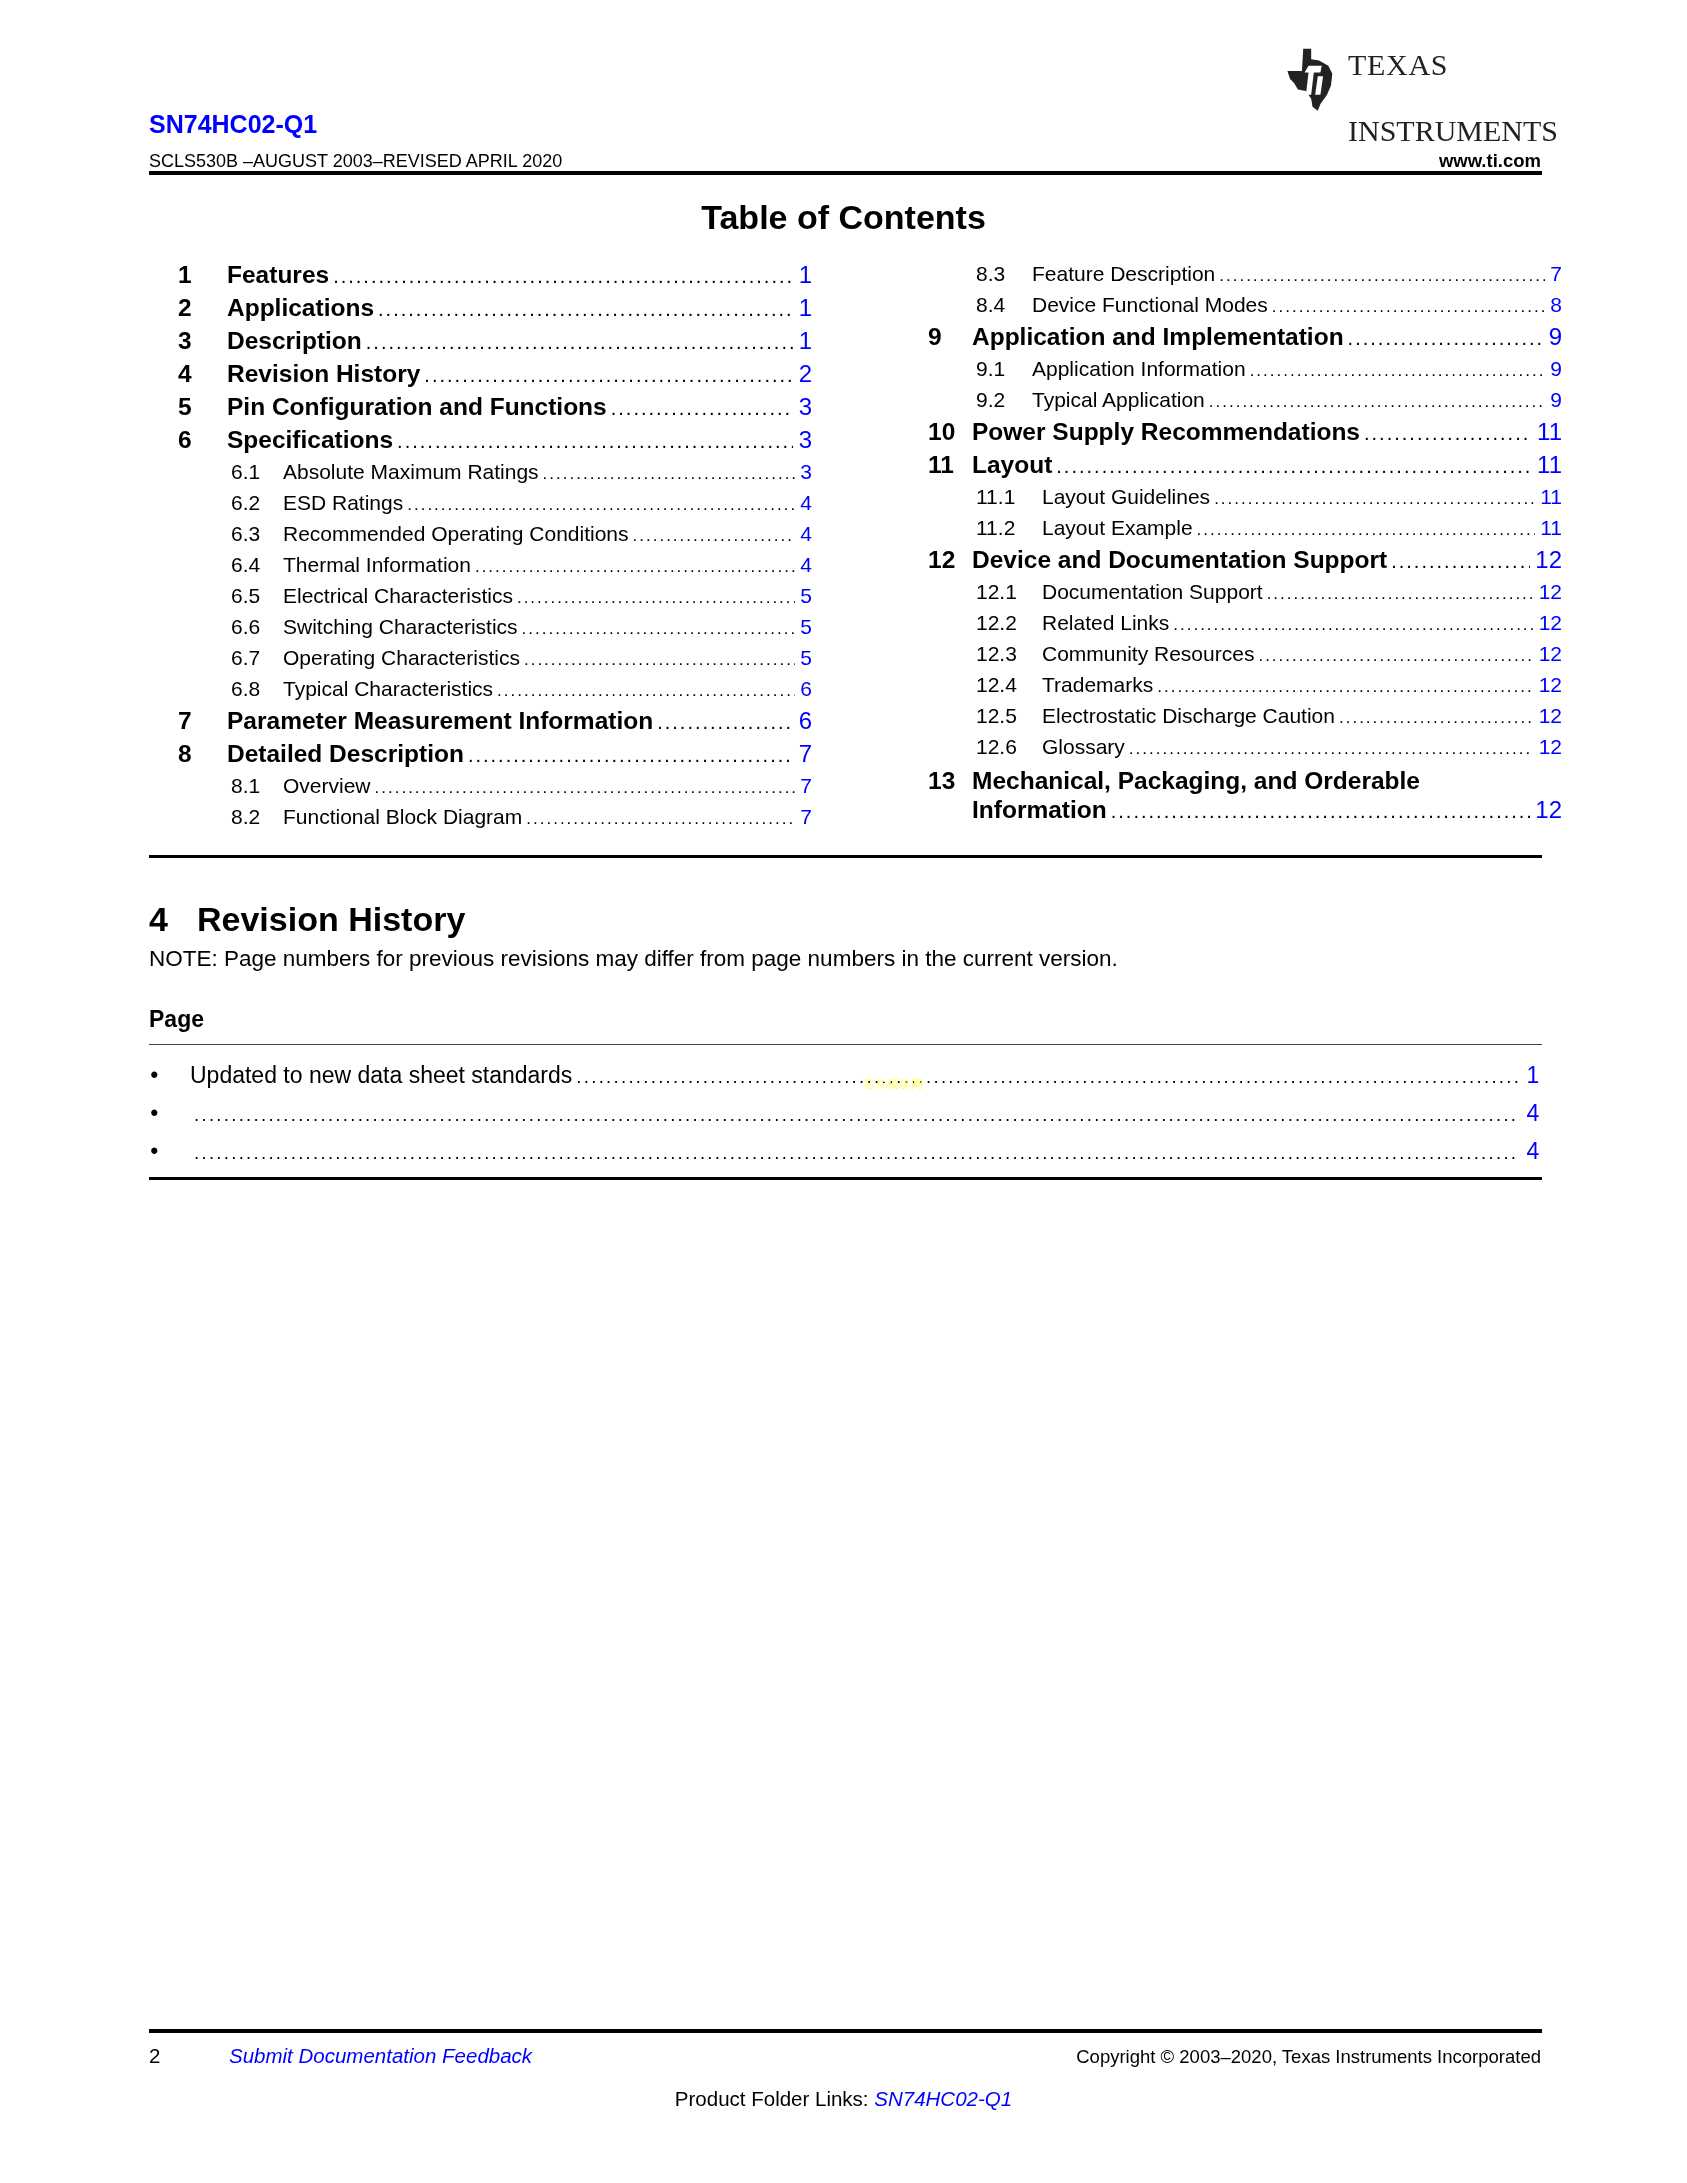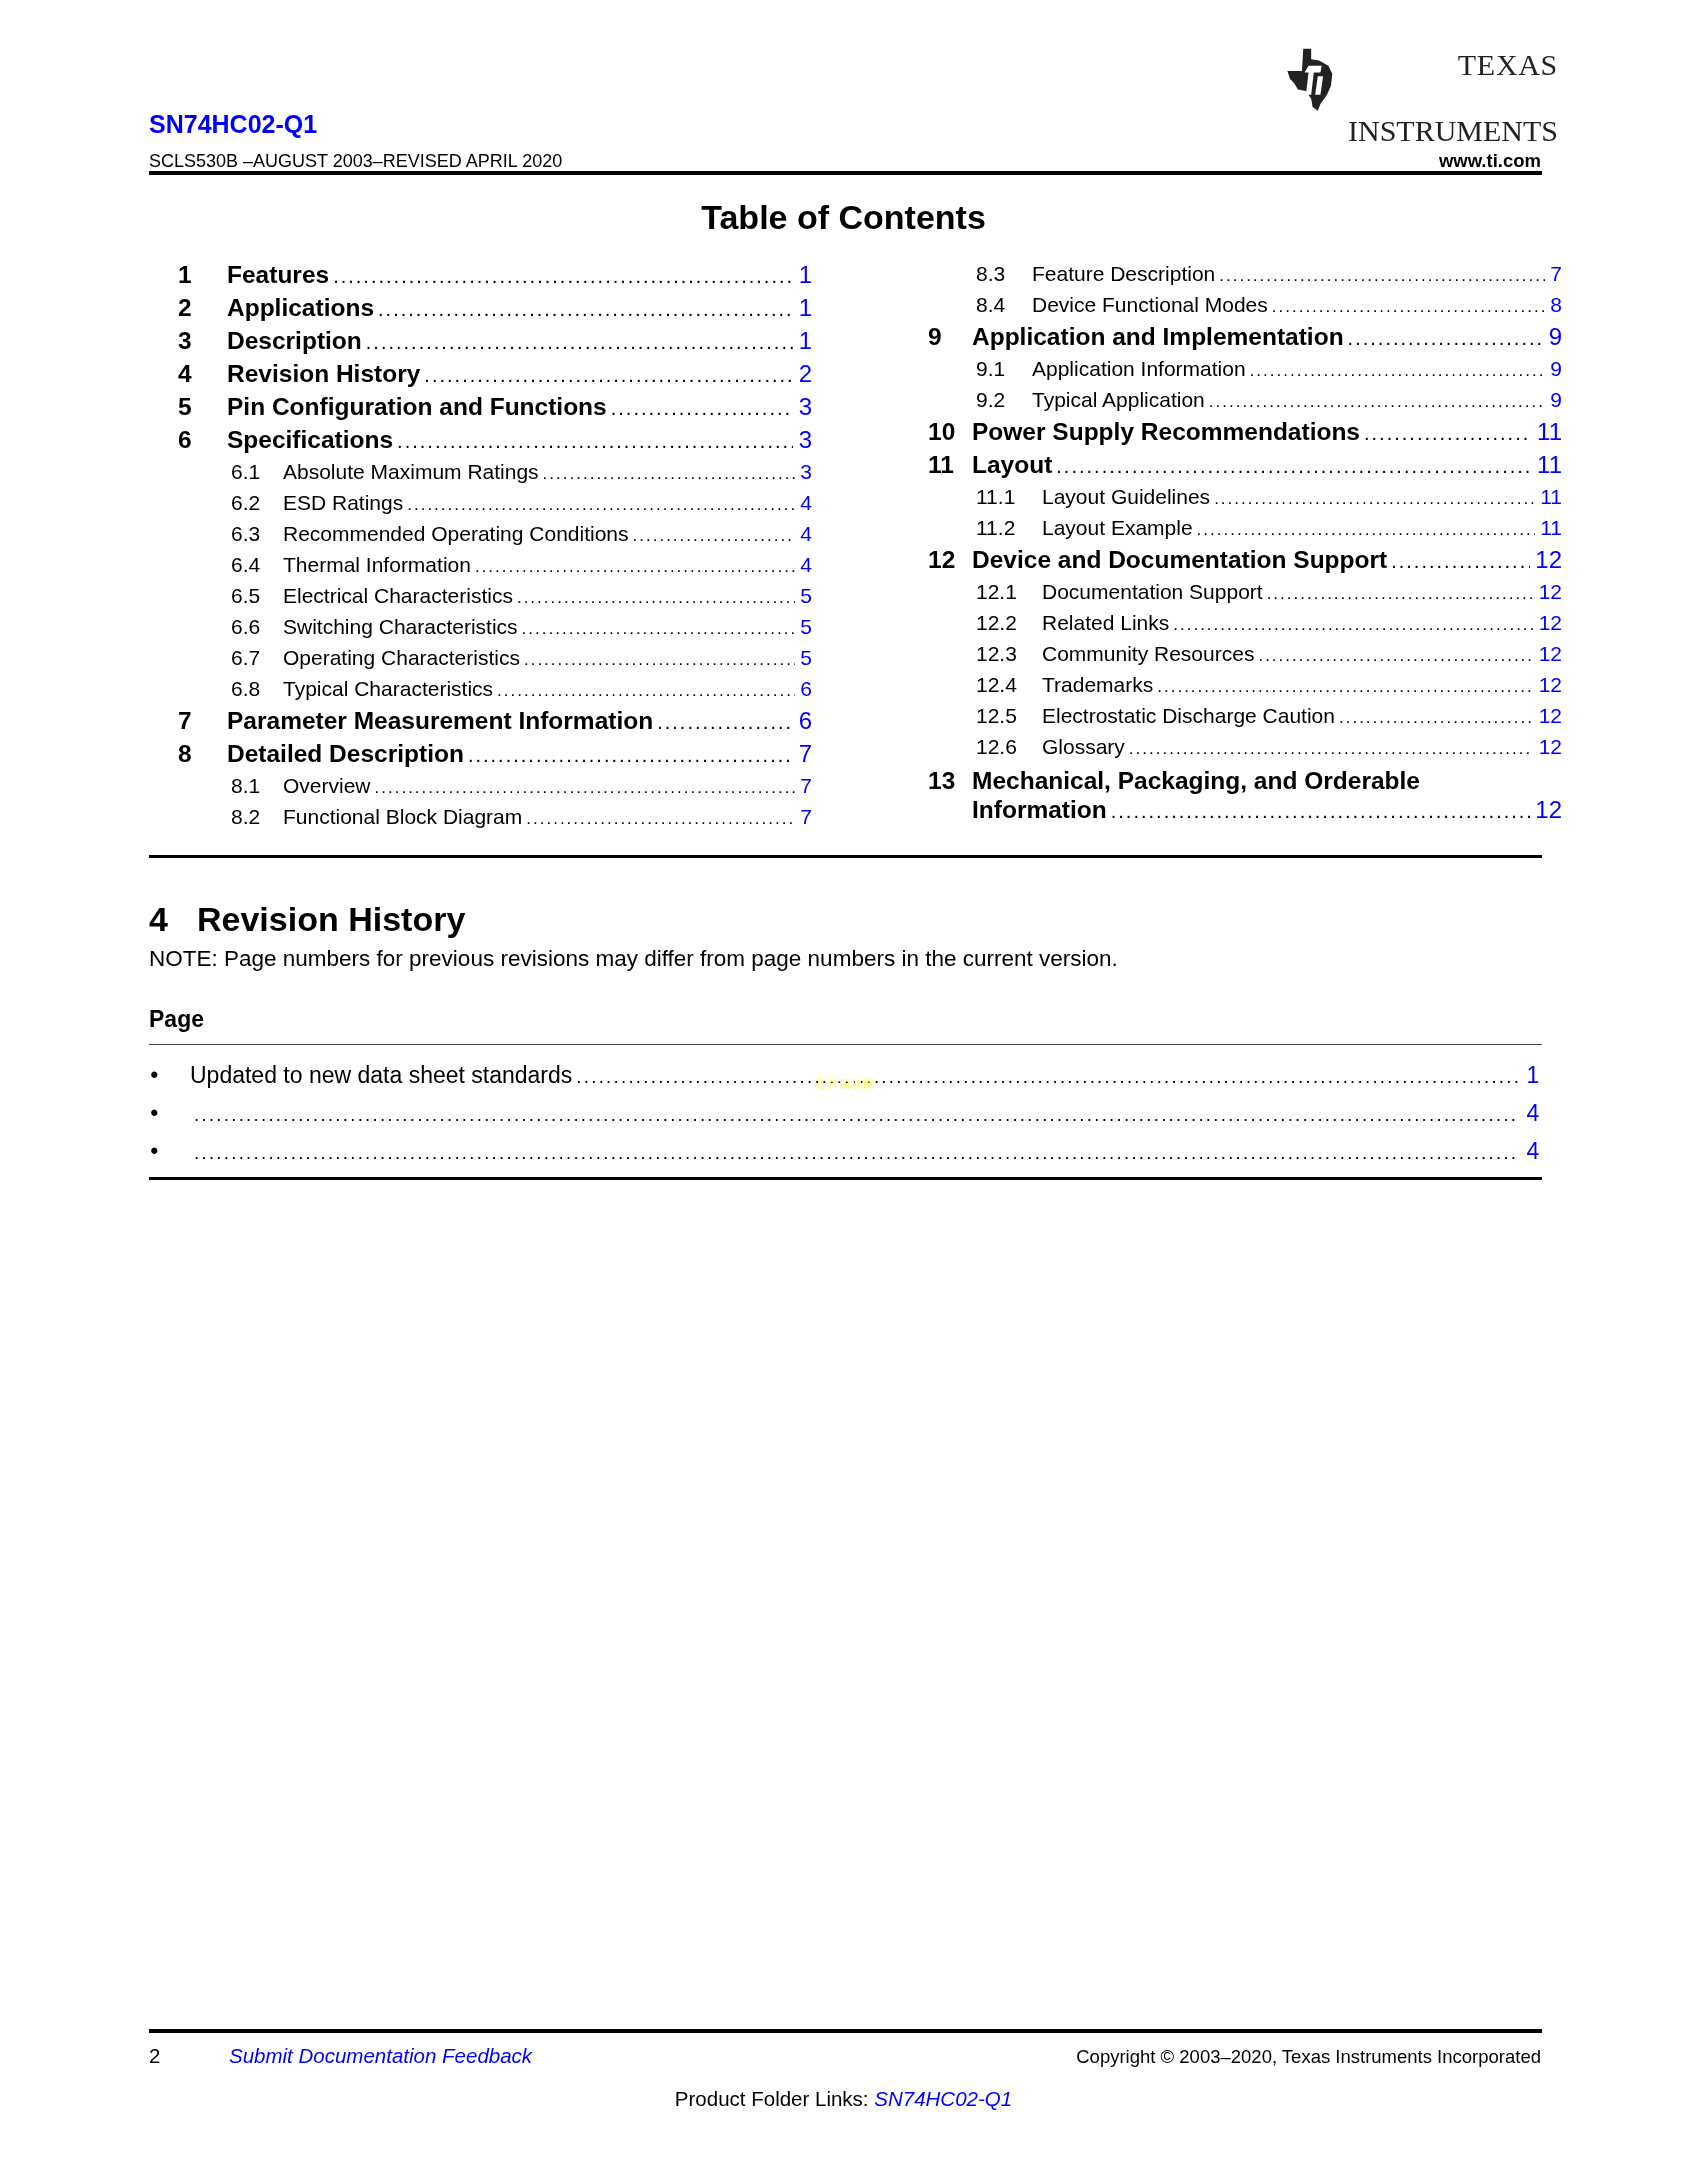--- a/index.html
+++ b/index.html
@@ -4,21 +4,21 @@
 <style>
   html, body { margin: 0; padding: 0; background: #ffffff; }
   body { width: 1687px; height: 2183px; position: relative; overflow: hidden;
          font-family: "Liberation Sans", "DejaVu Sans", sans-serif; color: #000; }
   .abs { position: absolute; }
 
   
   #logo { left: 1282px; top: 46px; width: 265px; height: 66px; }
   #logo .mark { position: absolute; left: 0; top: 0; width: 61px; height: 66px; }
   #logo .word { position: absolute; left: 66px; top: 4px; font-family: "Liberation Serif", "DejaVu Serif", serif;
-                color: #222; line-height: 1; text-align: right; }
+                color: #222; line-height: 1; }
   #logo .w1 { font-size: 30px; letter-spacing: 0.7px; }
   #logo .w2 { font-size: 30px; letter-spacing: 0px; margin-top: 1.3px; }
 
   #doc-title { left: 149px; top: 110px; font-size: 25px; font-weight: bold; color: #0000ff; }
   #doc-sub { left: 149px; top: 151px; font-size: 18px; }
   #site-link { right: 146px; top: 150px; font-size: 18.5px; font-weight: bold; }
   .rule-thick { position: absolute; left: 149px; width: 1393px; height: 4px; background: #000; }
   .rule-thin { position: absolute; left: 149px; width: 1393px; height: 1.3px; background: #444; }
 
   #toc-title { left: 0; width: 1687px; text-align: center; top: 198px; font-size: 34px; font-weight: bold; }
@@ -55,21 +55,21 @@
   #changes-head { left: 149px; top: 1006px; width: 1393px; font-size: 23px; font-weight: bold; display: flex; justify-content: space-between; }
   #changes-list { left: 149px; top: 1056px; width: 1393px; }
   .change-row { display: flex; align-items: baseline; height: 38px; line-height: 38px; font-size: 23px; white-space: nowrap; }
   .bullet { width: 41px; flex: none; padding-left: 1.3px; box-sizing: border-box; }
   .change-text { flex: none; }
   .change-text sub { font-size: 14px; vertical-align: -4px; }
   .change-dots { flex: 1 1 auto; overflow: hidden; margin: 0 6.6px 0 4px; font-size: 18.5px; letter-spacing: 2.3px; }
   .change-dots::before { content: "........................................................................................................................................................................................................................................................................................"; }
   .change-page { flex: none; color: #0000ff; font-size: 23px; padding-right: 2.6px; }
 
-  #watermark { left: 815px; top: 1076px; font-size: 12px; color: #ffff66; font-family: "DejaVu Sans", sans-serif; }
+  #watermark { left: 863px; top: 1076px; font-size: 12px; color: #ffff66; font-family: "DejaVu Sans", sans-serif; }
 
   
   #footer-page { left: 149px; top: 2044px; font-size: 20.5px; }
   #footer-feedback { left: 229px; top: 2044px; font-size: 20.5px; font-style: italic; color: #0000ff; }
   #footer-copy { right: 146px; top: 2046px; font-size: 18.5px; }
   #footer-pfl { left: 0; width: 1687px; text-align: center; top: 2087px; font-size: 20.5px; }
   #footer-pfl .pfl-link { font-style: italic; color: #0000ff; }
 </style>
 </head>
 <body>

